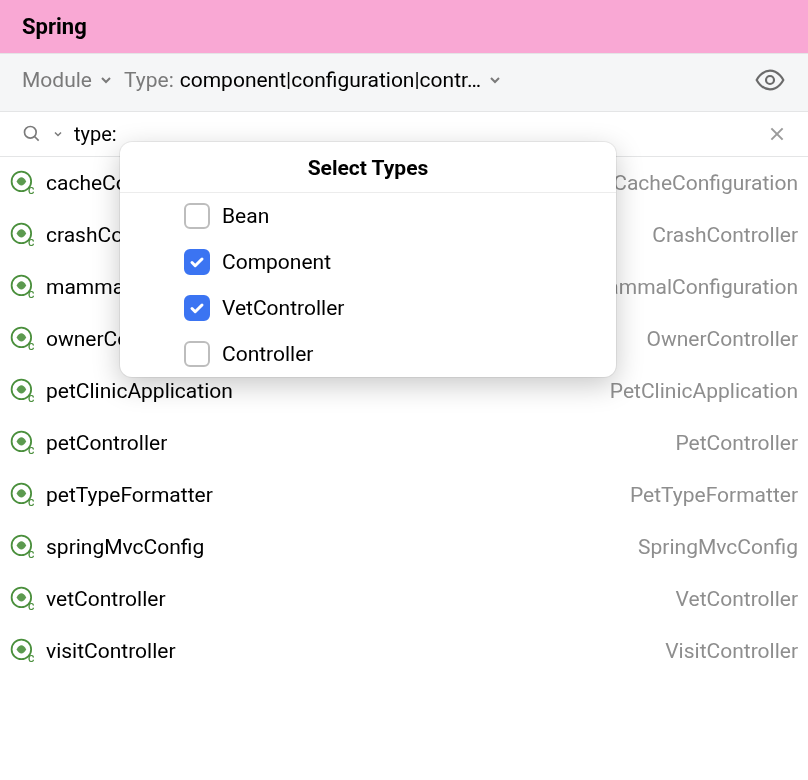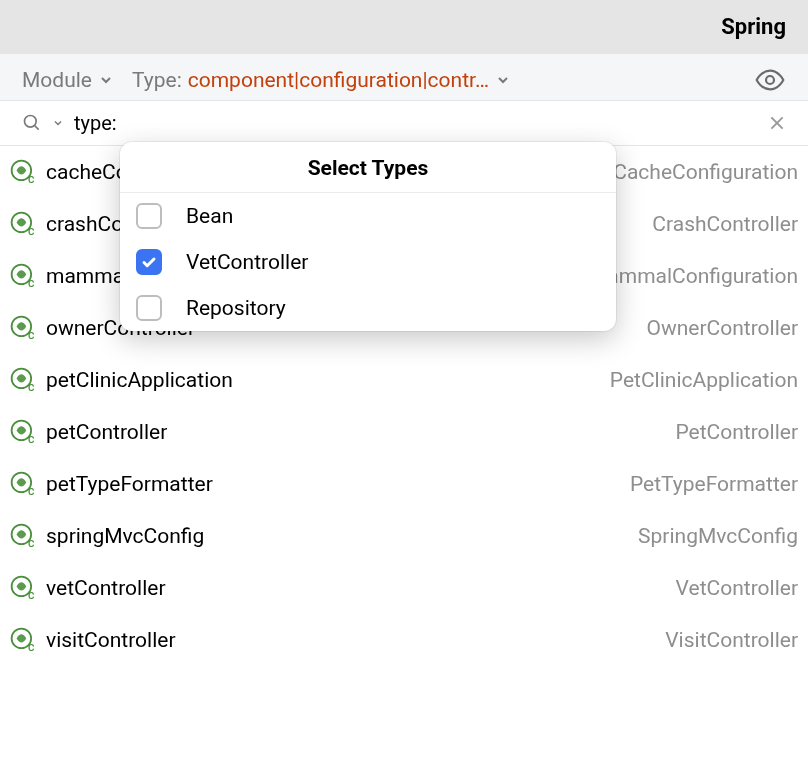--- a/index.html
+++ b/index.html
@@ -7,36 +7,35 @@
       font-family: -apple-system, BlinkMacSystemFont, "Segoe UI", Roboto, Helvetica, Arial, sans-serif;
       font-size: 20px;
       color: #000;
       background: #fff;
       width: 808px;
       height: 780px;
       overflow: hidden;
       position: relative;
     }
     .header {
-      background: #e5e5e5;
+      background: #f9a8d4;
       border-bottom: 1px solid #e4e5e6;
       padding: 14px 22px;
       font-weight: 700;
       font-size: 22px;
-      text-align: right;
     }
     .filter-row {
       display: flex;
       align-items: center;
-      padding: 10px 22px 4px 22px;
+      padding: 10px 22px 15px 22px;
       background: #f5f6f7;
       border-bottom: 1px solid #e4e5e6;
       color: #7a7a7a;
       font-size: 21px;
-      gap: 18px;
+      gap: 10px;
     }
     .filter-module {
       display: flex;
       align-items: center;
       gap: 6px;
       cursor: pointer;
     }
     .filter-type {
       display: flex;
       align-items: center;
@@ -120,24 +119,25 @@
     .popup-title {
       text-align: center;
       font-weight: 700;
       font-size: 21px;
       padding: 14px 0 12px;
       border-bottom: 1px solid #ececec;
     }
     .popup-item {
       display: flex;
       align-items: center;
-      gap: 24px;
+      gap: 12px;
       padding: 10px 16px;
       font-size: 21px;
       cursor: pointer;
+      margin-left: 48px;
     }
     .popup-item.highlight {
       background: #dbe5fb;
     }
     .checkbox {
       width: 26px;
       height: 26px;
       border-radius: 6px;
       border: 2px solid #bdbdbd;
       background: #fff;
@@ -165,21 +165,21 @@
 
 <div class="filter-row">
   <span class="filter-module">
     <span>Module</span>
     <svg class="chevron" viewBox="0 0 16 16" fill="none" stroke="currentColor" stroke-width="2">
         <path d="M4 6l4 4 4-4"></path>
       </svg>
   </span>
   <span class="filter-type">
     <span>Type:</span>
-    <span style="color:#c2410c">component|configuration|contr…</span>
+    <span style="color:#000000">component|configuration|contr…</span>
     <svg class="chevron" viewBox="0 0 16 16" fill="none" stroke="currentColor" stroke-width="2">
         <path d="M4 6l4 4 4-4"></path>
       </svg>
   </span>
   <svg class="eye-icon" viewBox="0 0 24 24" fill="none" stroke="currentColor" stroke-width="1.6">
     <path d="M2 12s3.5-7 10-7 10 7 10 7-3.5 7-10 7S2 12 2 12z"></path>
     <circle cx="12" cy="12" r="3"></circle>
   </svg>
 </div>
 
@@ -297,20 +297,28 @@
       <div class="popup-item">
         <div class="checkbox"></div>
         <span>Bean</span>
       </div>
       <div class="popup-item">
         <div class="checkbox checked">
           <svg class="checkmark" viewBox="0 0 16 16" fill="none" stroke="currentColor" stroke-width="3" stroke-linecap="round" stroke-linejoin="round">
             <path d="M3 8.5l3.2 3.2L13 5"></path>
           </svg>
         </div>
+        <span>Component</span>
+      </div>
+      <div class="popup-item">
+        <div class="checkbox checked">
+          <svg class="checkmark" viewBox="0 0 16 16" fill="none" stroke="currentColor" stroke-width="3" stroke-linecap="round" stroke-linejoin="round">
+            <path d="M3 8.5l3.2 3.2L13 5"></path>
+          </svg>
+        </div>
         <span>VetController</span>
       </div>
       <div class="popup-item">
         <div class="checkbox"></div>
-        <span>Repository</span>
+        <span>Controller</span>
       </div>
     </div>
 </div>
 
 </body></html>

